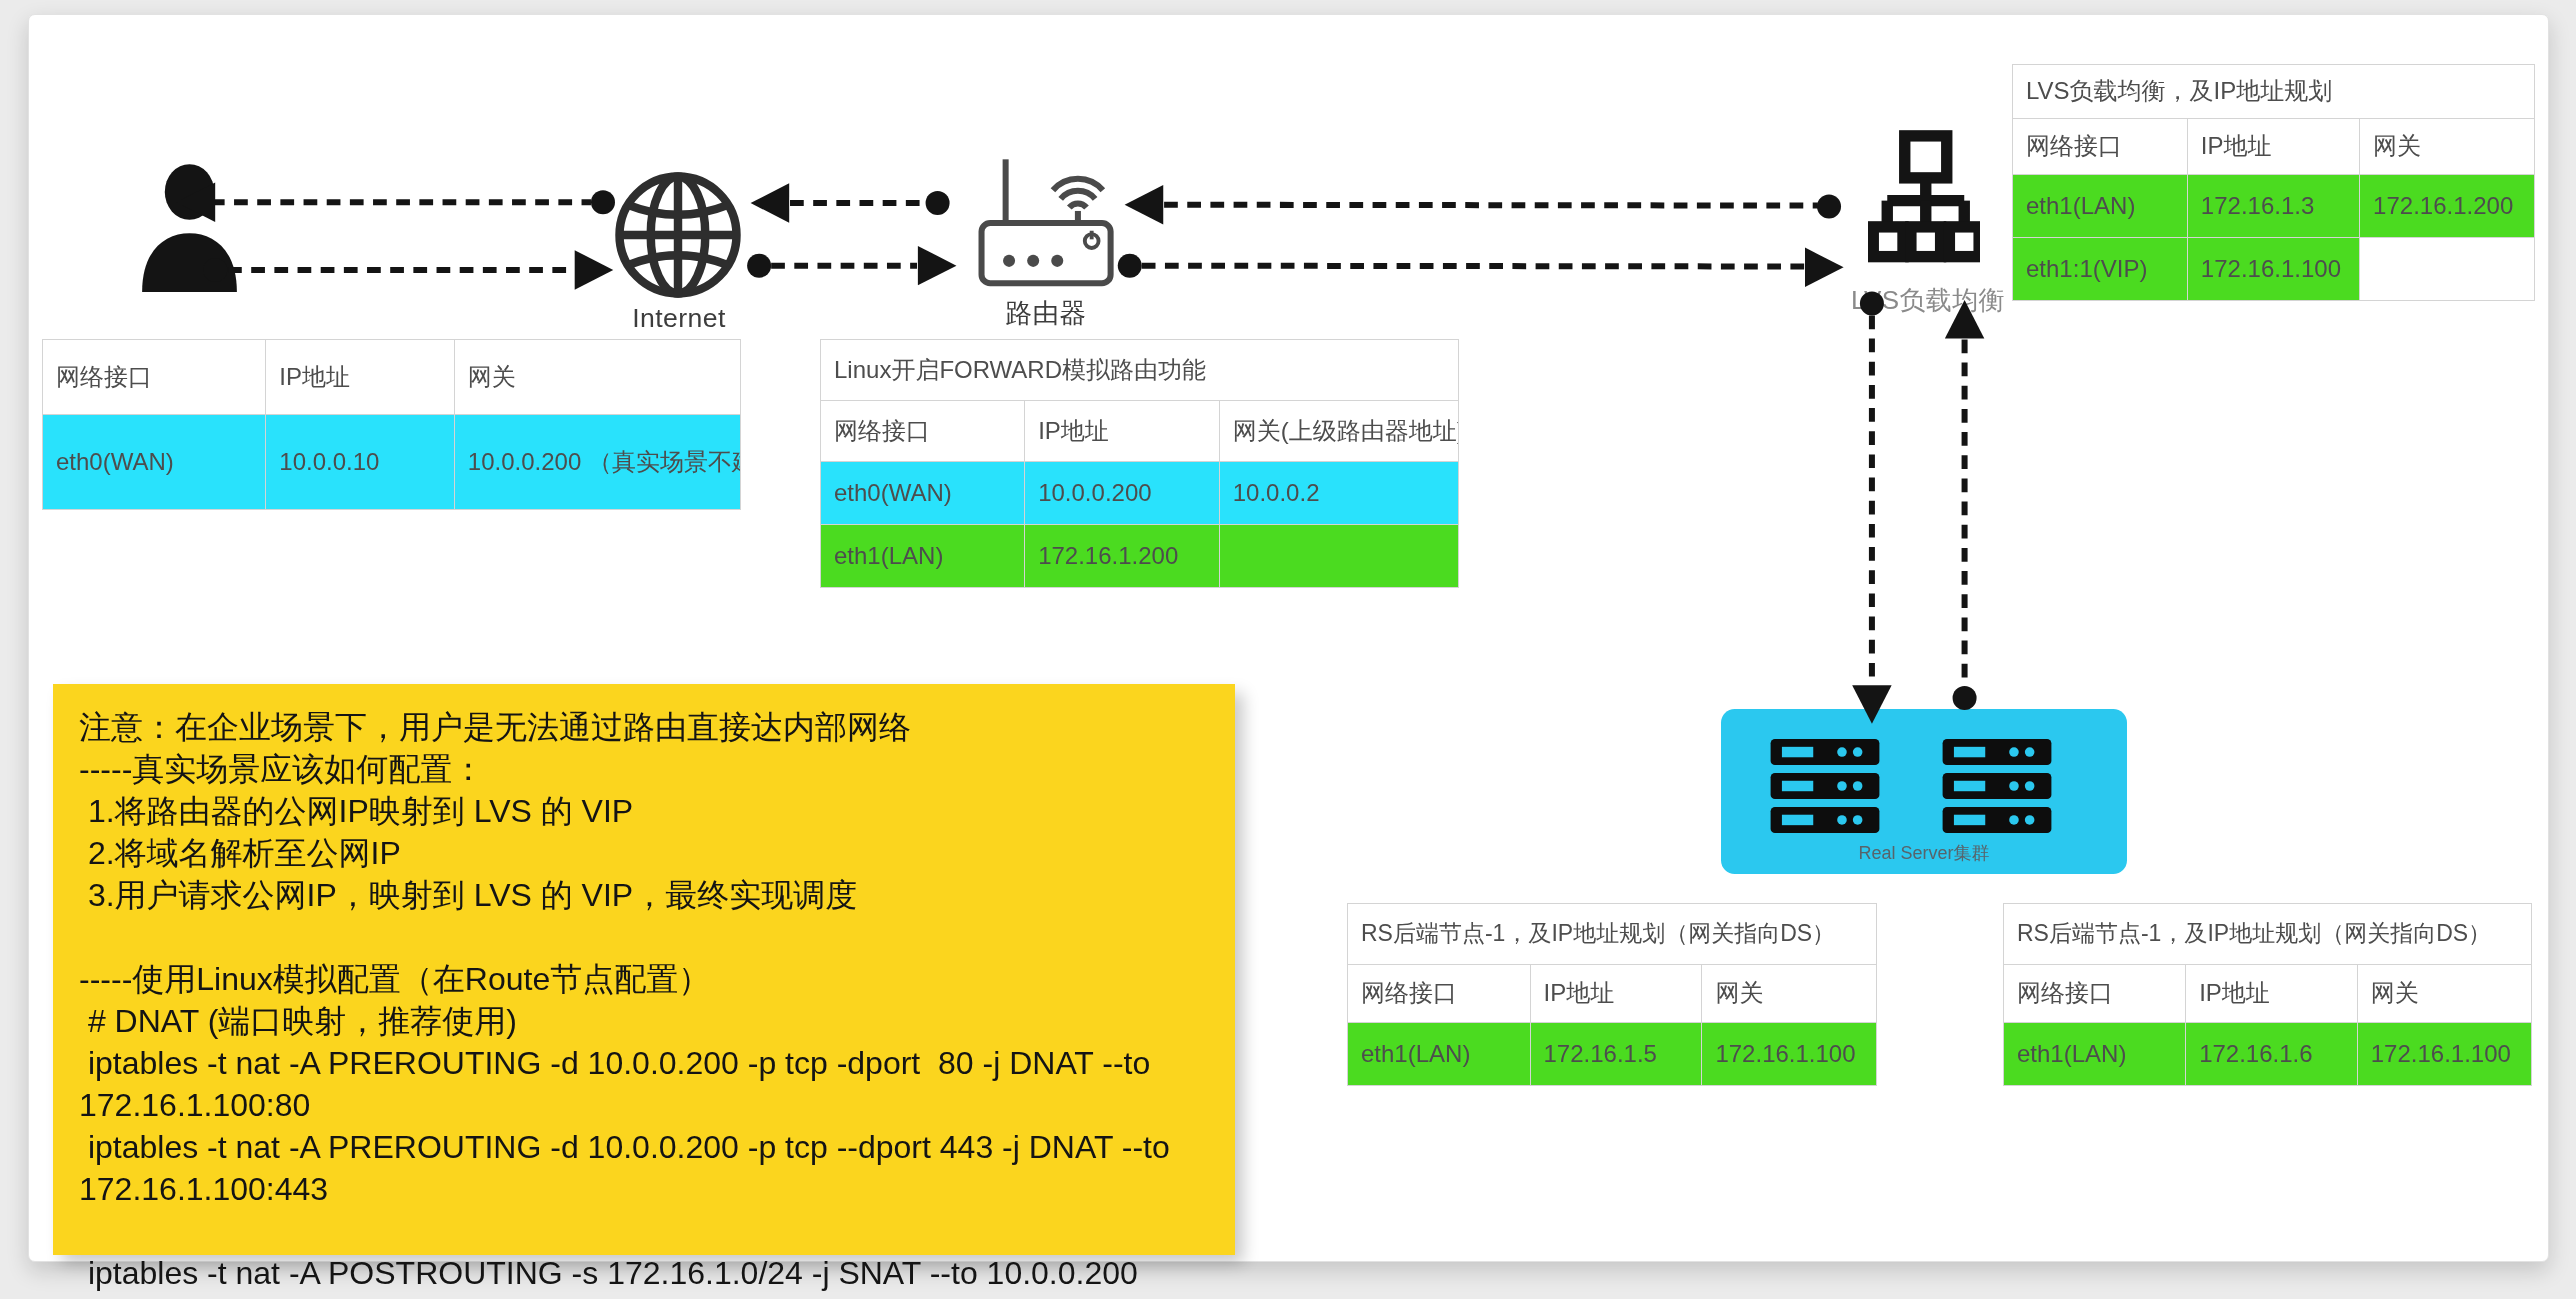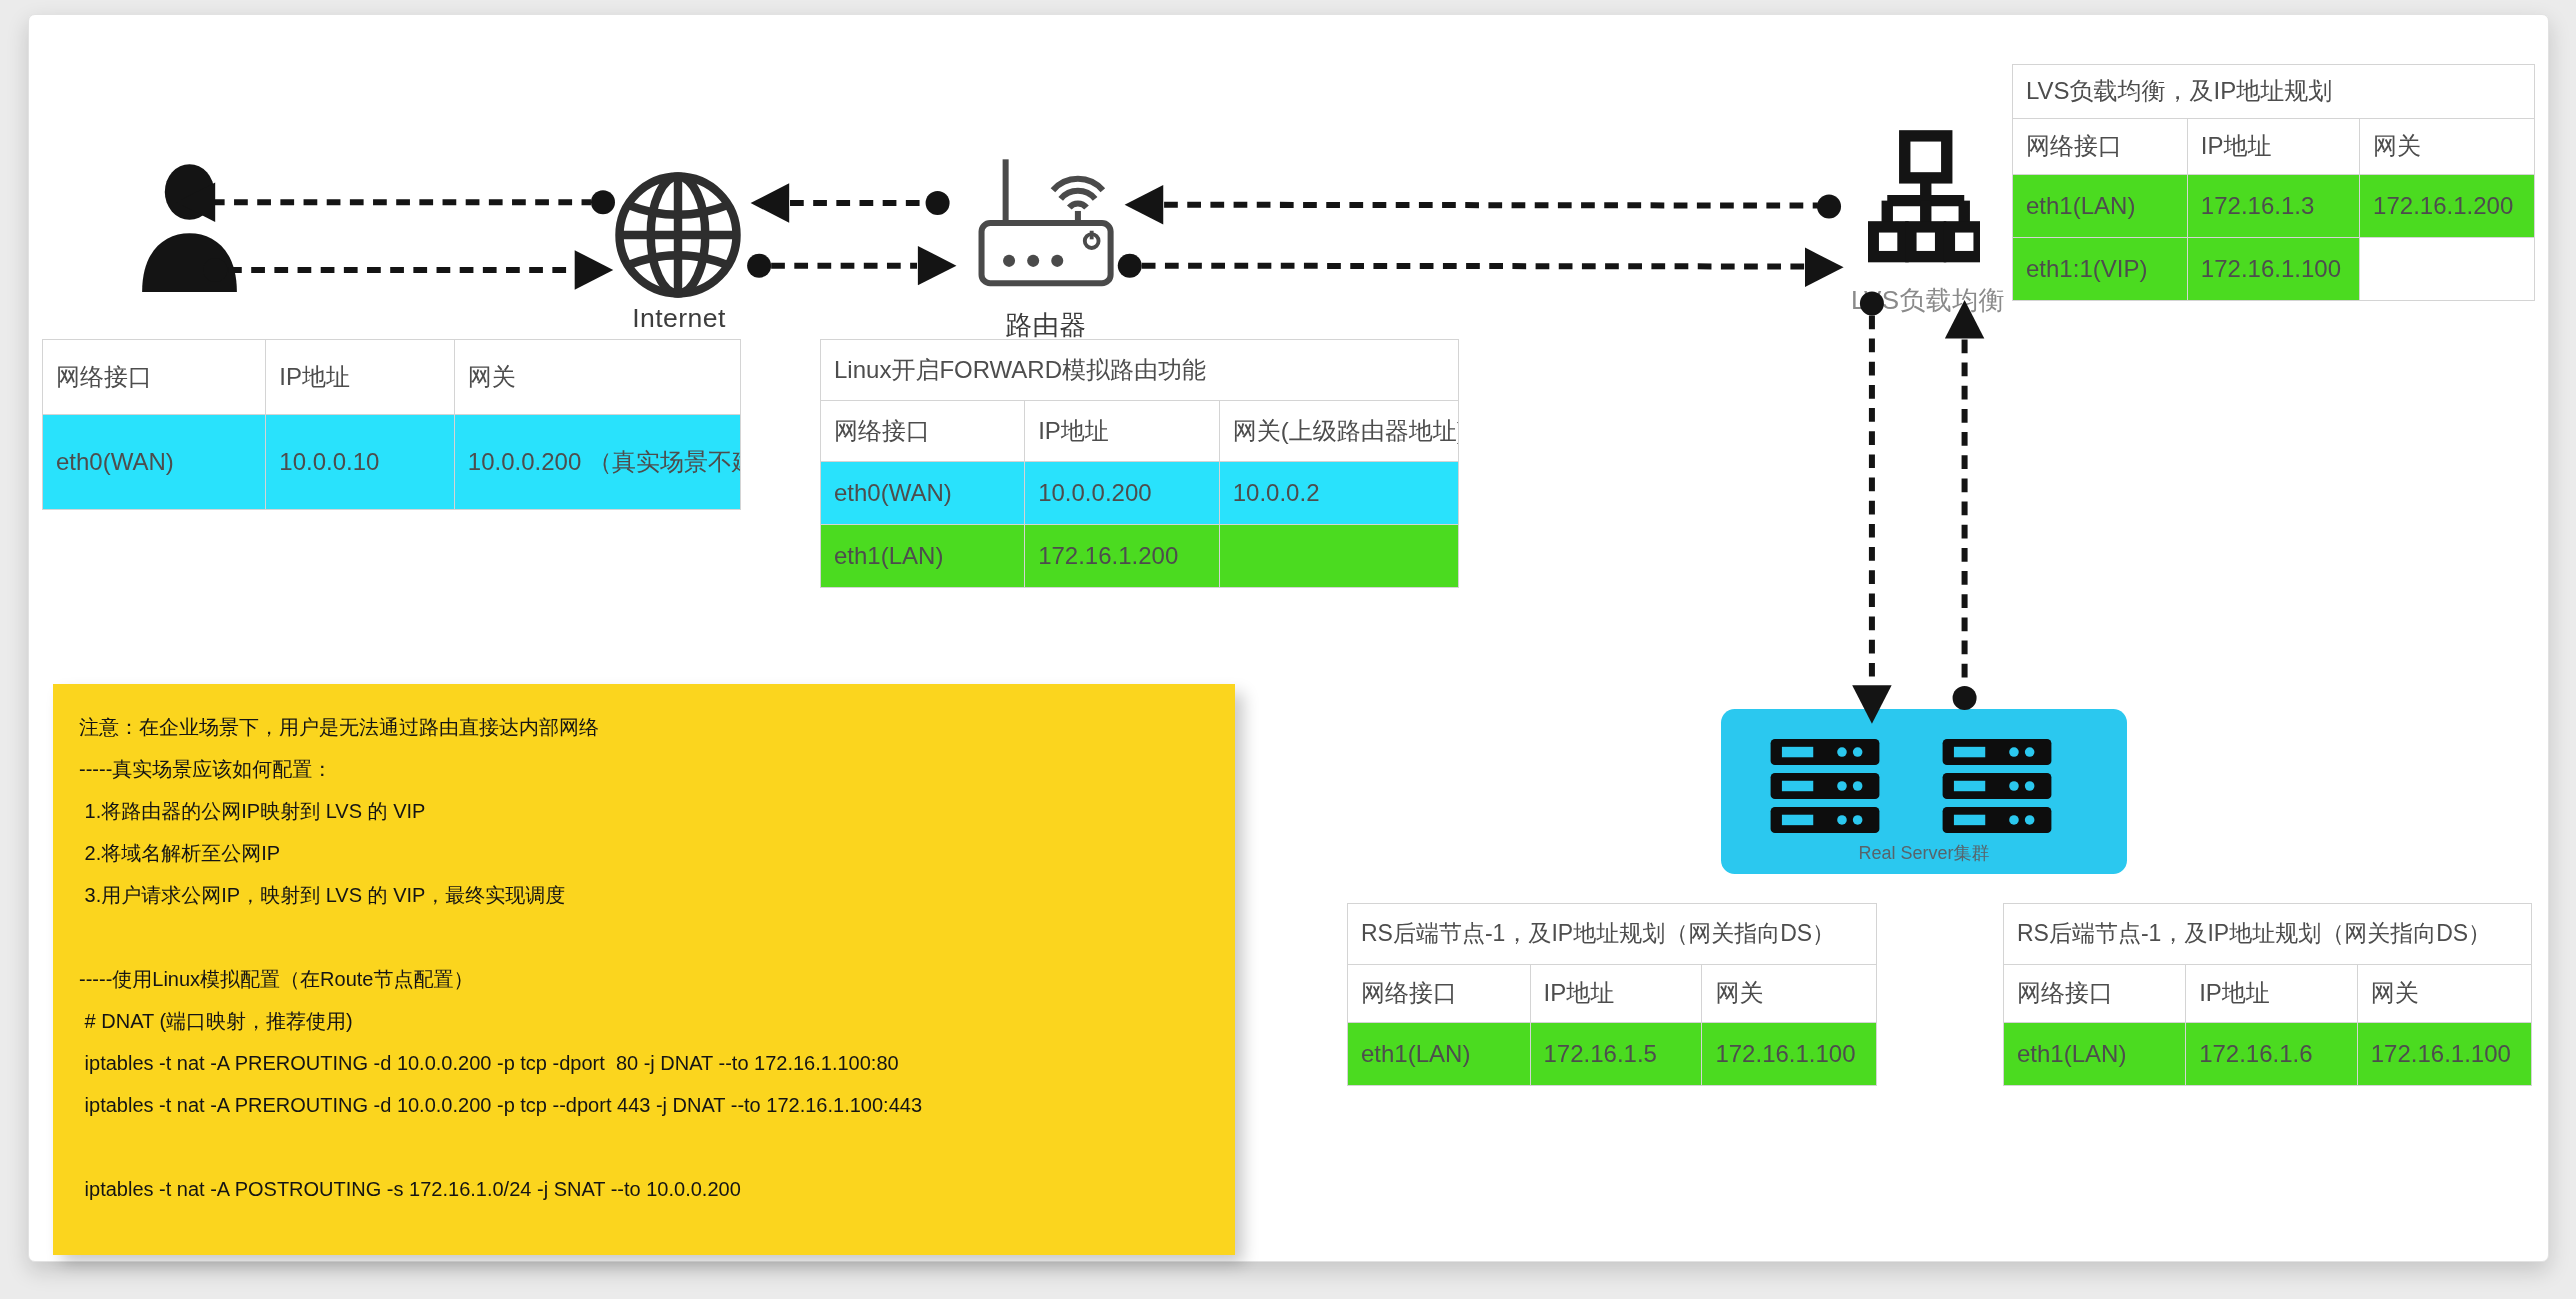--- a/index.html
+++ b/index.html
@@ -65,21 +65,21 @@
   .tbl-rs .t-title td{height:60px;font-size:23px;}
   .tbl-rs .t-head td{height:57px;}
   .tbl-rs .t-row td{height:62px;}
 
   
   .note{
     position:absolute;left:52px;top:683px;width:1182px;height:571px;
     background:var(--note-yellow);
     box-shadow:8.6px 8.6px 15.4px rgba(0,0,0,0.22);
     padding:22px 4px 0 26px;box-sizing:border-box;
-    color:#141414;font-size:20px;
+    color:#141414;font-size:32px;
   }
   .note-line{white-space:pre-wrap;line-height:42px;min-height:42px;}
 </style>
 </head>
 <body>
 
 <div class="stage">
   <div class="page">
 
     <div class="abs" style="left:109px;top:148px;width:103px;height:129px;">
@@ -124,21 +124,21 @@
         <line x1="22" y1="84" x2="22" y2="112"></line>
         <line x1="66" y1="84" x2="66" y2="112"></line>
         <line x1="110" y1="84" x2="110" y2="112"></line>
         <rect x="6" y="114" width="34" height="34"></rect>
         <rect x="49" y="114" width="34" height="34"></rect>
         <rect x="93" y="114" width="34" height="34"></rect>
       </svg>
     </div>
 
     <div class="node-label" style="left:564px;top:288px;width:172px;">Internet</div>
-    <div class="node-label" style="left:934px;top:292px;width:166px;">路由器</div>
+    <div class="node-label" style="left:934px;top:280px;width:166px;">路由器</div>
     <div class="node-label gray" style="left:1813px;top:268px;width:172px;font-size:26px;">LVS负载均衡</div>
 
     <div class="cluster" style="left:1692px;top:694px;">
       <div class="abs" style="left:49px;top:30px;">
         <svg width="110" height="94" viewBox="0 0 125 108">
           <g>
             <rect x="0" y="0" width="125" height="30" rx="5" fill="#0d0d0d"></rect>
             <rect x="0" y="39" width="125" height="30" rx="5" fill="#0d0d0d"></rect>
             <rect x="0" y="78" width="125" height="30" rx="5" fill="#0d0d0d"></rect>
             <rect x="13" y="9" width="36" height="12" style="fill:var(--cluster-cyan)"></rect>

